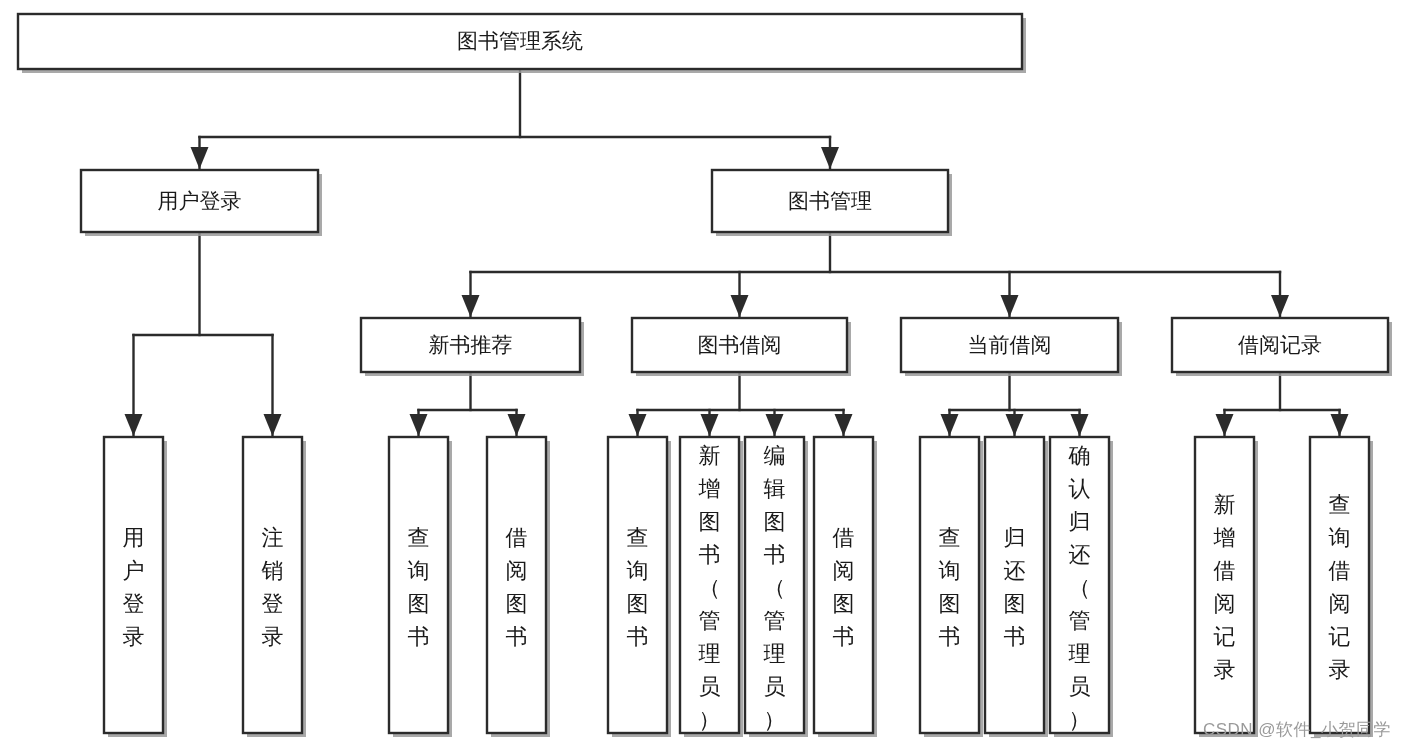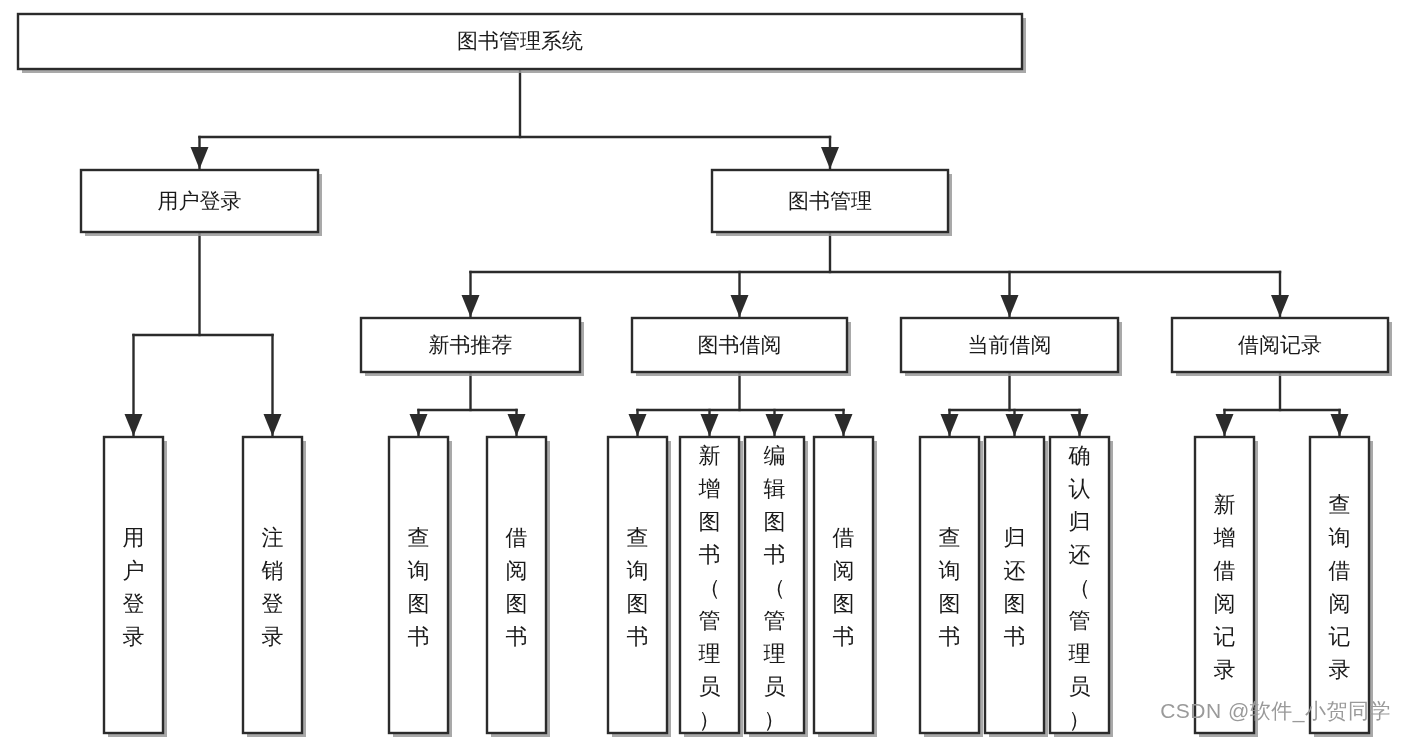--- a/index.html
+++ b/index.html
@@ -48,23 +48,23 @@
   }
   .label-v {
     font-family: "Liberation Sans", "DejaVu Sans", sans-serif;
     font-size: 22px;
     fill: #1a1a1a;
     text-anchor: middle;
   }
   .watermark {
     position: absolute;
     right: 14px;
-    bottom: 22px;
-    font-family: "Liberation Sans", "DejaVu Sans", sans-serif;
-    font-size: 21px;
+    bottom: 6px;
+    font-family: "Liberation Sans", "DejaVu Sans", sans-serif;
+    font-size: 17px;
     color: #9a9a9a;
     white-space: nowrap;
     pointer-events: none;
     letter-spacing: 0.5px;
     margin-left: 8px;
   }
 </style>
 </head>
 <body>
 

